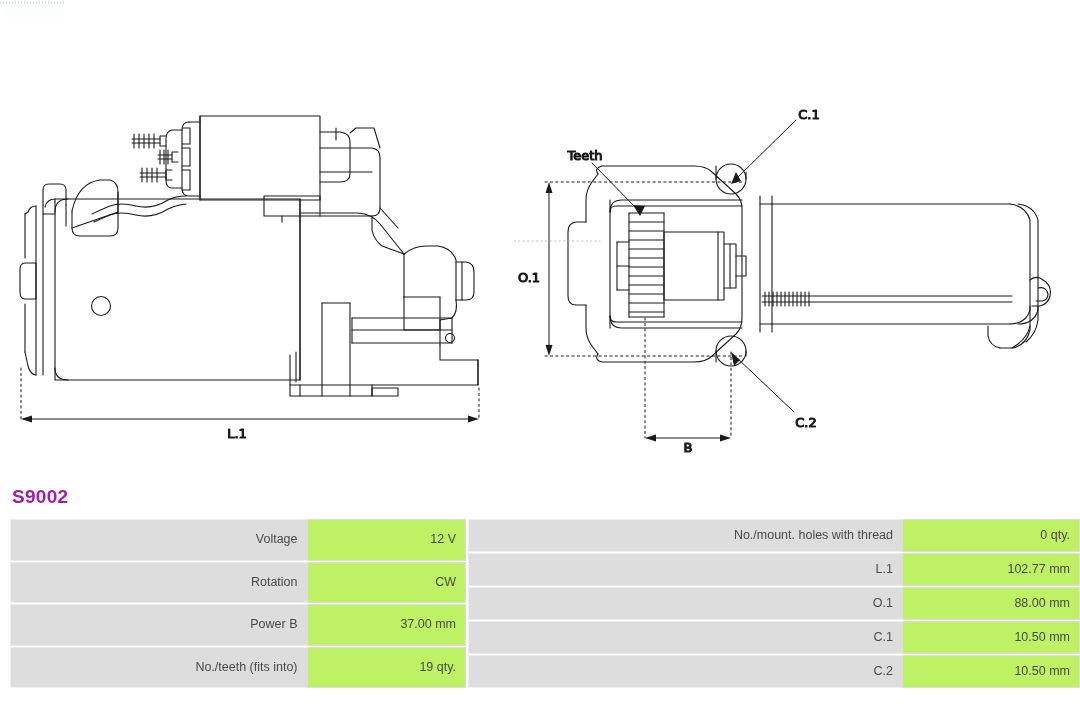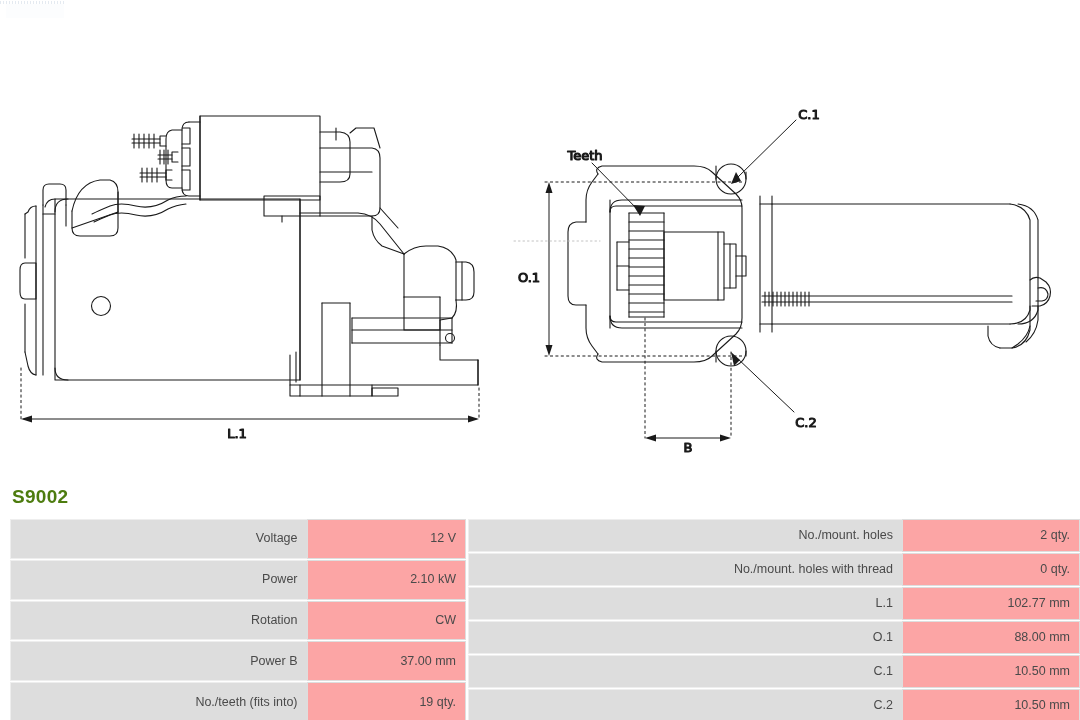--- a/index.html
+++ b/index.html
@@ -104,21 +104,21 @@
     line-height: 15px;
     white-space: nowrap;
     overflow: hidden;
   }
   .spec-table td.k {
     background: #dddddd;
     border: 1px solid #eeeeee;
     border-right: none;
   }
   .spec-table td.v {
-    background: #fca5a5;
+    background: #bef264;
     border: 1px solid #dedede;
   }
   .spec-table.left  col.c-k { width: 290px; }
   .spec-table.left  col.c-v { width: 156px; }
   .spec-table.right col.c-k { width: 434px; }
   .spec-table.right col.c-v { width: 178px; }
 </style>
 </head>
 <body>
 
@@ -336,39 +336,35 @@
 
           <path d="M514 241 L600 241" stroke-dasharray="1.5,3" stroke-width="0.9" stroke="#bbbbbb"></path>
         </g>
         <text class="dim-label" x="585" y="160" text-anchor="middle">Teeth</text>
         <text class="dim-label" x="809" y="119" text-anchor="middle">C.1</text>
         <text class="dim-label" x="806" y="427" text-anchor="middle">C.2</text>
       </g>
     </svg>
   </div>
 
-  <div class="part-number" style="color: #4d7c0f;">S9002</div>
+  <div class="part-number" style="color: #a21caf;">S9002</div>
 
   <div class="tables">
 
     <table class="spec-table left">
       <colgroup>
           <col class="c-k">
           <col class="c-v">
         </colgroup>
       <tbody>
         <tr>
           <td class="k">Voltage</td>
           <td class="v">12 V</td>
         </tr>
         <tr>
-          <td class="k">Power</td>
-          <td class="v">2.10 kW</td>
-        </tr>
-        <tr>
           <td class="k">Rotation</td>
           <td class="v">CW</td>
         </tr>
         <tr>
           <td class="k">Power B</td>
           <td class="v">37.00 mm</td>
         </tr>
         <tr>
           <td class="k">No./teeth (fits into)</td>
           <td class="v">19 qty.</td>
@@ -376,24 +372,20 @@
       </tbody>
     </table>
 
     <table class="spec-table right">
       <colgroup>
           <col class="c-k">
           <col class="c-v">
         </colgroup>
       <tbody>
         <tr>
-          <td class="k">No./mount. holes</td>
-          <td class="v">2 qty.</td>
-        </tr>
-        <tr>
           <td class="k">No./mount. holes with thread</td>
           <td class="v">0 qty.</td>
         </tr>
         <tr>
           <td class="k">L.1</td>
           <td class="v">102.77 mm</td>
         </tr>
         <tr>
           <td class="k">O.1</td>
           <td class="v">88.00 mm</td>

